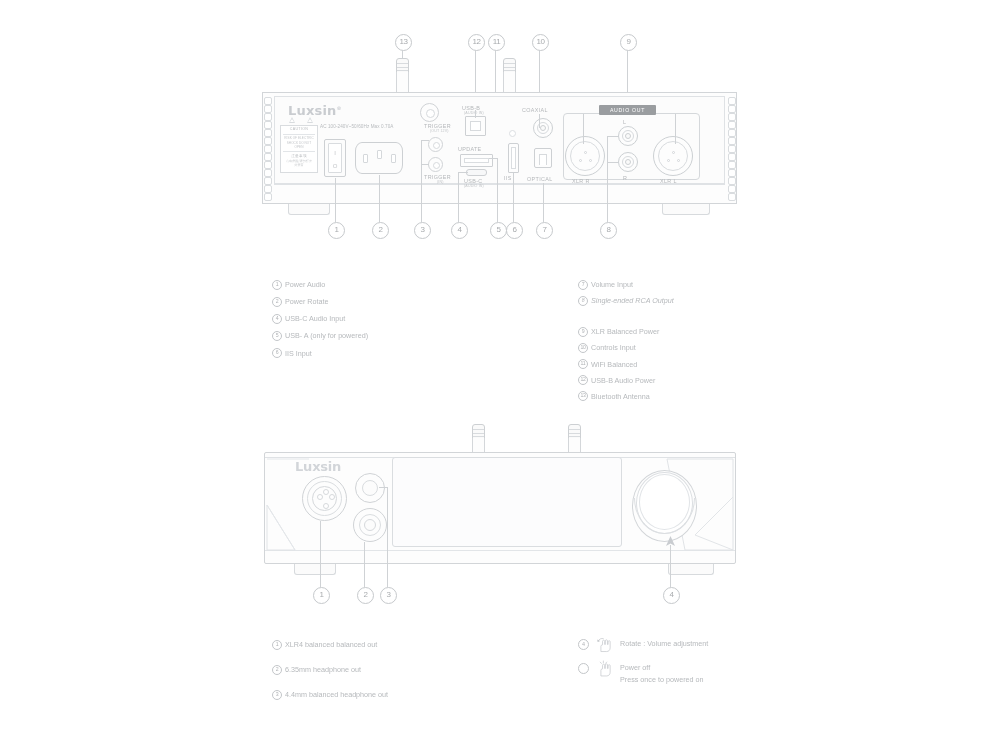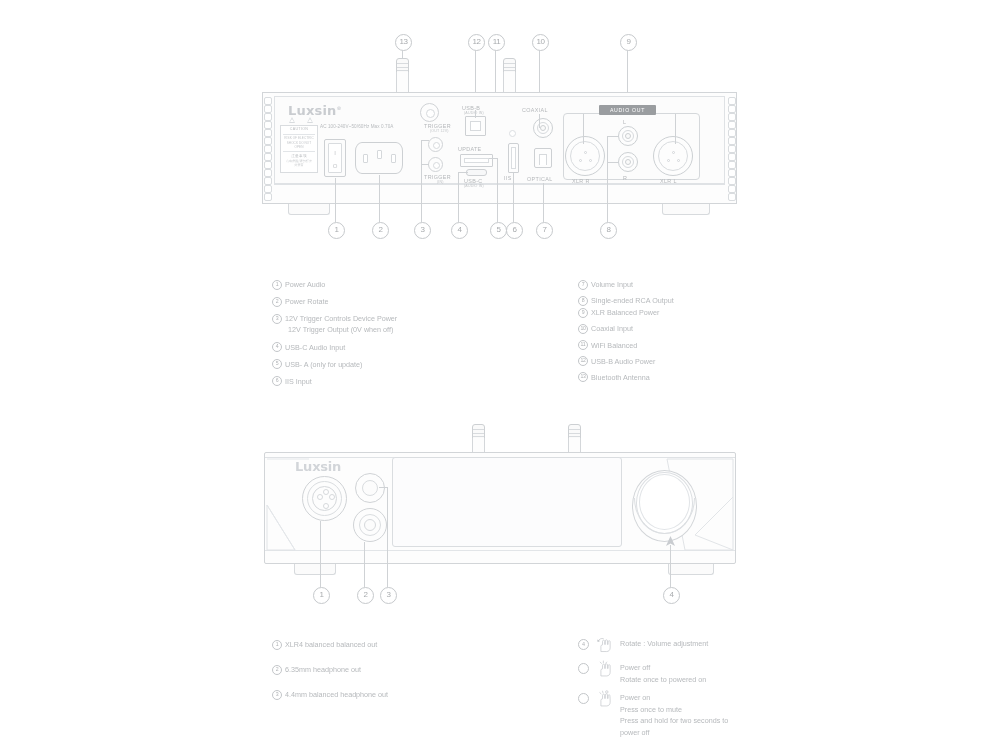--- a/index.html
+++ b/index.html
@@ -466,54 +466,49 @@
 <div class="legend" style="left:272px;top:279px;width:250px;">
   <div class="row">
     <span class="num">1</span>
     <span>Power Audio</span>
   </div>
   <div class="row">
     <span class="num">2</span>
     <span>Power Rotate</span>
   </div>
   <div class="row">
-    <span class="num">3</span>
-    <span>12V Trigger Controls Device Power</span>
-    <span class="sub2">12V Trigger Output (0V when off)</span>
-  </div>
-  <div class="row">
     <span class="num">4</span>
     <span>USB-C Audio Input</span>
   </div>
   <div class="row">
     <span class="num">5</span>
-    <span>USB- A (only for update)</span>
+    <span>USB- A (only for powered)</span>
   </div>
   <div class="row">
     <span class="num">6</span>
     <span>IIS Input</span>
   </div>
 </div>
 
 <div class="legend tight" style="left:578px;top:279px;width:260px;">
   <div class="row" style="margin-bottom:5px;">
     <span class="num">7</span>
     <span>Volume Input</span>
   </div>
-  <div class="row" style="margin-bottom:1px;">
+  <div class="row" style="margin-bottom:20px;font-style:italic;">
     <span class="num">8</span>
     <span>Single-ended RCA Output</span>
   </div>
   <div class="row" style="margin-bottom:5px;">
     <span class="num">9</span>
     <span>XLR Balanced Power</span>
   </div>
   <div class="row" style="margin-bottom:5px;">
     <span class="num">10</span>
-    <span>Coaxial Input</span>
+    <span>Controls Input</span>
   </div>
   <div class="row" style="margin-bottom:5px;">
     <span class="num">11</span>
     <span>WiFi Balanced</span>
   </div>
   <div class="row" style="margin-bottom:5px;">
     <span class="num">12</span>
     <span>USB-B Audio Power</span>
   </div>
   <div class="row" style="margin-bottom:5px;">
@@ -631,28 +626,16 @@
     <span class="ln">Rotate : Volume adjustment</span>
   </div>
 
   <div class="grow">
     <span class="num"></span>
     <svg class="hand" viewBox="0 0 22 22">
       <path d="M6,19.5 L6,12.5 C6,11.5 6.8,10.8 7.7,10.8 L8,10.8 L8,6.5 C8,5.7 8.6,5.1 9.3,5.1 C10,5.1 10.6,5.7 10.6,6.5 L10.6,10.3 L11.4,10.3 L11.4,6.0 C11.4,5.2 12,4.6 12.7,4.6 C13.4,4.6 14,5.2 14,6.0 L14,10.3 L14.8,10.3 L14.8,7.0 C14.8,6.3 15.4,5.7 16.1,5.7 C16.8,5.7 17.3,6.3 17.3,7.0 L17.3,15 C17.3,17.6 15.6,19.5 13,19.5 Z" fill="none" stroke="#c6c9cc" stroke-width="0.9" stroke-linejoin="round"></path>
       <path d="M9,3.4 L9,1.2 M6.6,4.2 L5.2,2.6 M11.8,4.0 L13.1,2.5" stroke="#c6c9cc" stroke-width="0.9" stroke-linecap="round" fill="none"></path>
     </svg>
     <span class="ln">Power off</span>
-    <span class="ln">Rotate once to powered on</span>
-  </div>
-
-  <div class="grow">
-    <span class="num"></span>
-    <svg class="hand" viewBox="0 0 22 22">
-      <path d="M6,19.5 L6,12.5 C6,11.5 6.8,10.8 7.7,10.8 L8,10.8 L8,6.5 C8,5.7 8.6,5.1 9.3,5.1 C10,5.1 10.6,5.7 10.6,6.5 L10.6,10.3 L11.4,10.3 L11.4,6.0 C11.4,5.2 12,4.6 12.7,4.6 C13.4,4.6 14,5.2 14,6.0 L14,10.3 L14.8,10.3 L14.8,7.0 C14.8,6.3 15.4,5.7 16.1,5.7 C16.8,5.7 17.3,6.3 17.3,15 C17.3,17.6 15.6,19.5 13,19.5 Z" fill="none" stroke="#c6c9cc" stroke-width="0.9" stroke-linejoin="round"></path>
-      <path d="M8.6,3.6 L8.0,1.4 M6.2,4.6 L4.6,3.2" stroke="#c6c9cc" stroke-width="0.9" stroke-linecap="round" fill="none"></path>
-      <circle cx="13.2" cy="2.4" r="1.5" fill="none" stroke="#c6c9cc" stroke-width="0.9"></circle>
-    </svg>
-    <span class="ln">Power on</span>
-    <span class="ln">Press once to mute</span>
-    <span class="ln">Press and hold for two seconds to</span>
-    <span class="ln">power off</span>
-  </div>
+    <span class="ln">Press once to powered on</span>
+  </div>
+
 </div>
 
 </body></html>

